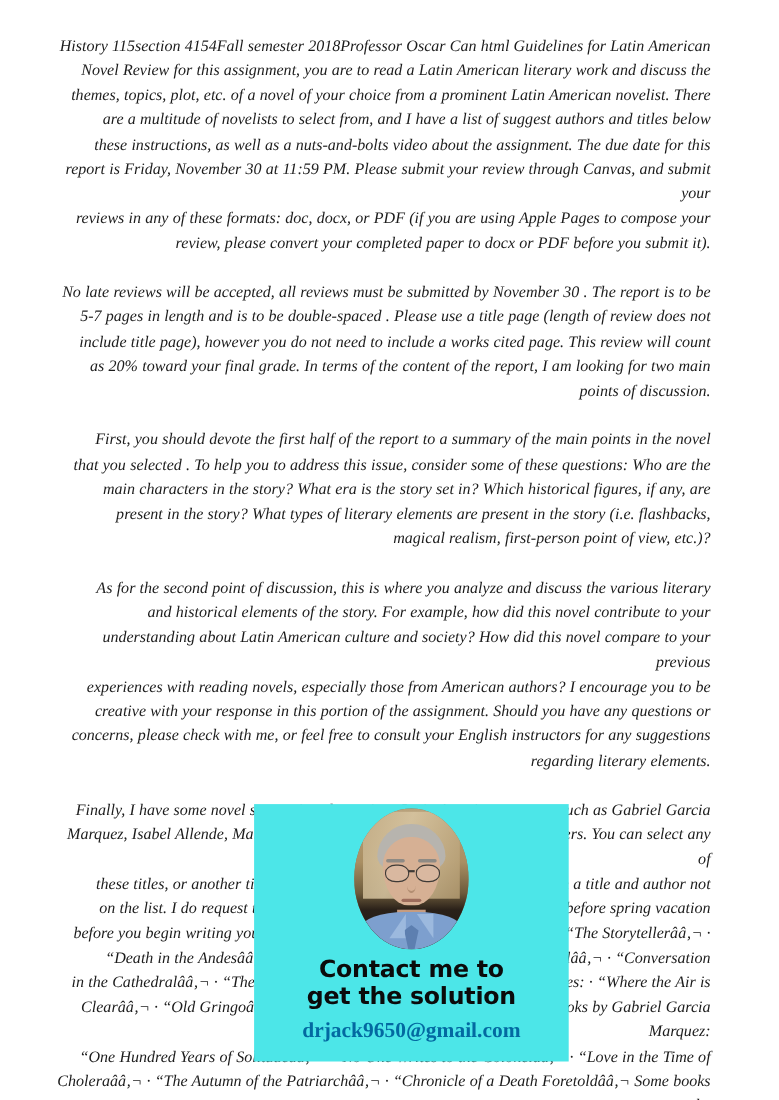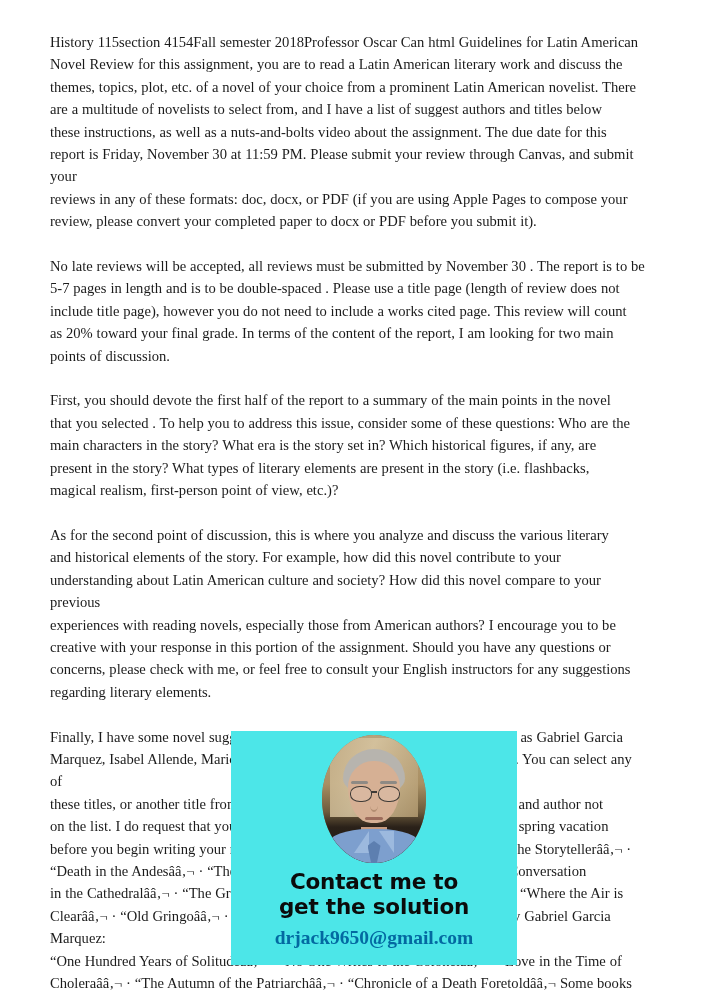--- a/index.html
+++ b/index.html
@@ -28,24 +28,25 @@
     position: absolute;
     left: 50px;
     top: 31px;
     width: 596px;
   }
 
   .para {
     font-size: 14.6px;
     line-height: 22.4px;
     color: #1b1b1b;
-    text-align: left;
+    text-align: right;
     margin: 0 0 22.4px 0;
     white-space: pre-wrap;
     word-spacing: 0.2px;
+    font-style: italic;
   }
   .para:last-child { margin-bottom: 0; }
 
   
   #contact-overlay {
     position: absolute;
     left: 231px;
     top: 731px;
     width: 286px;
     height: 234px;

